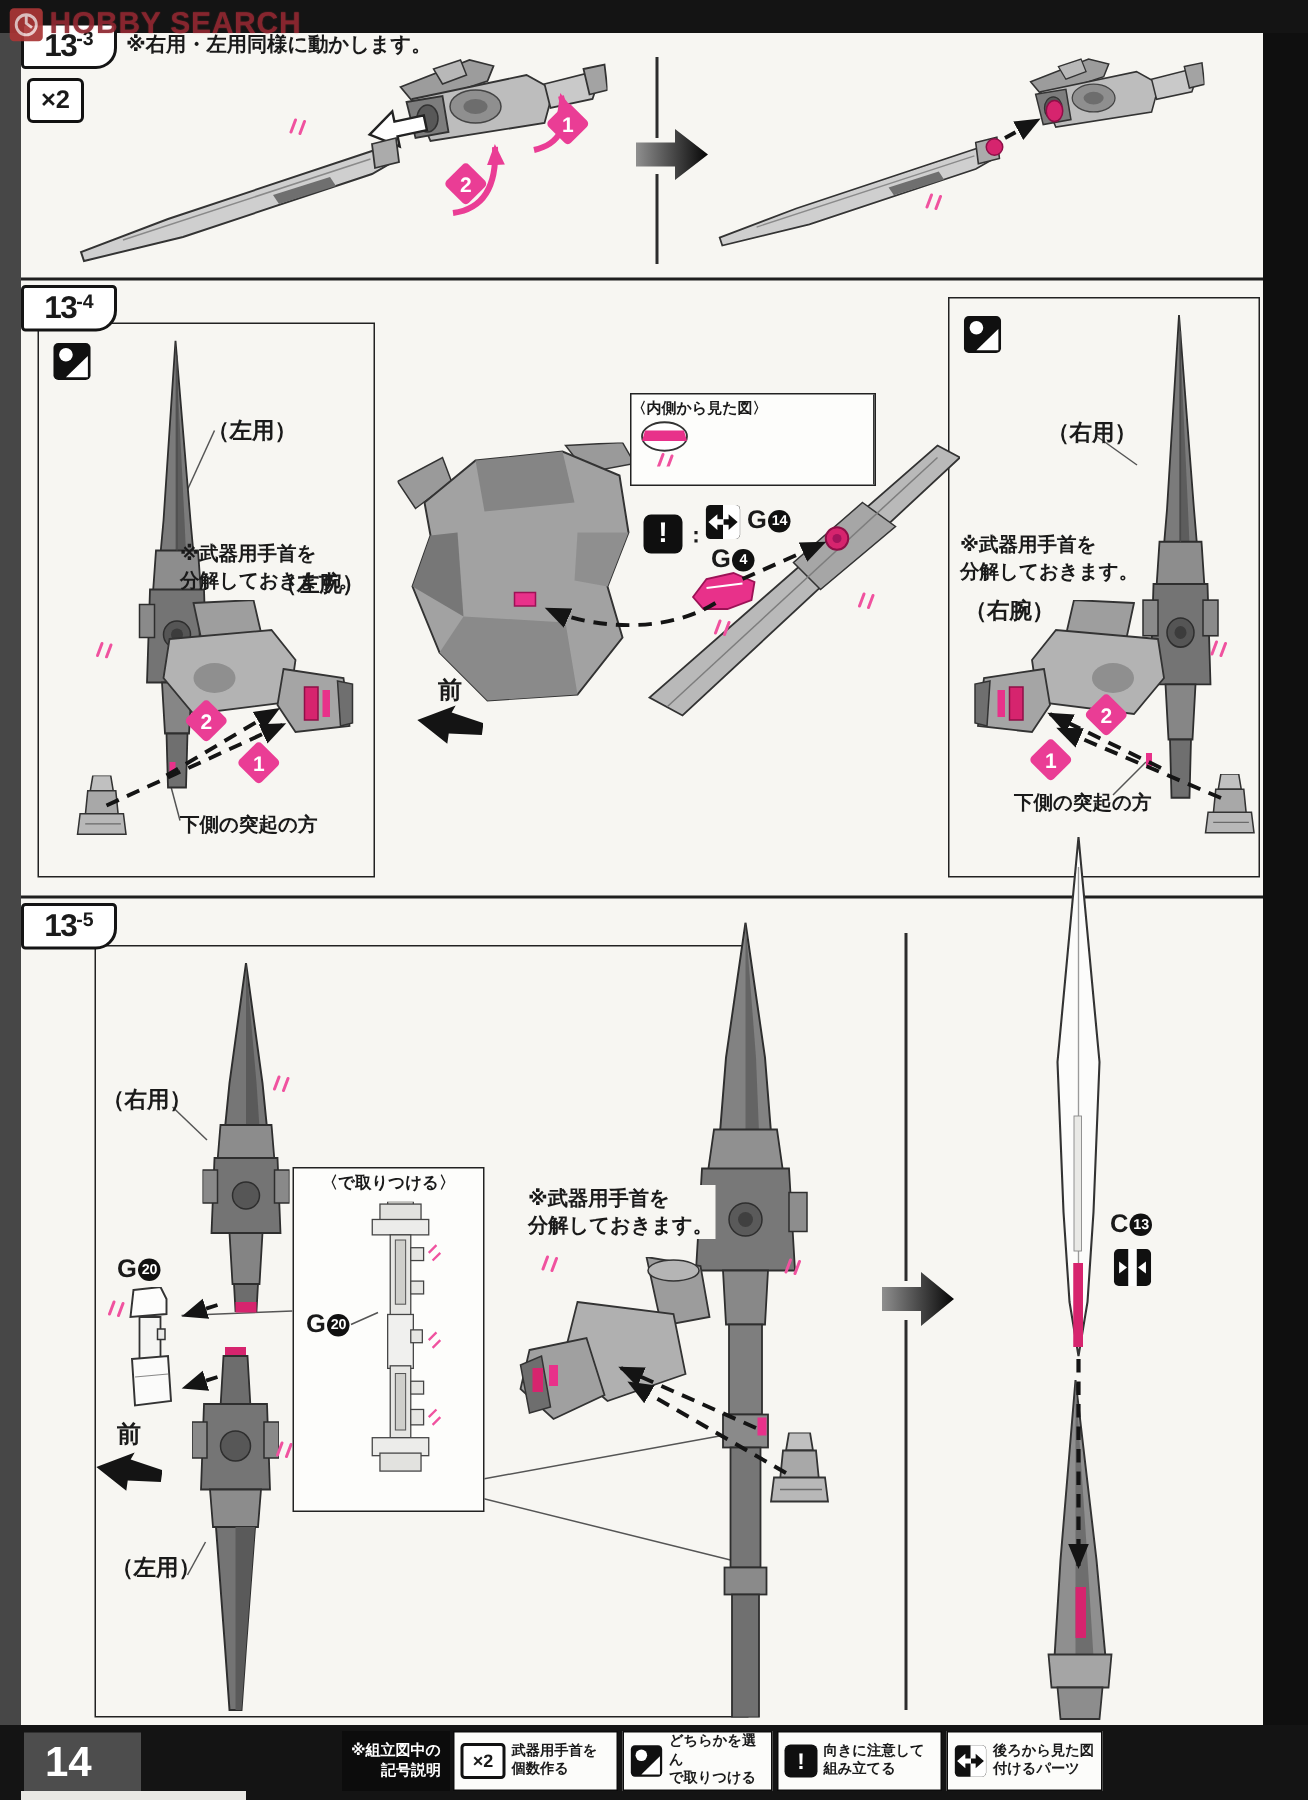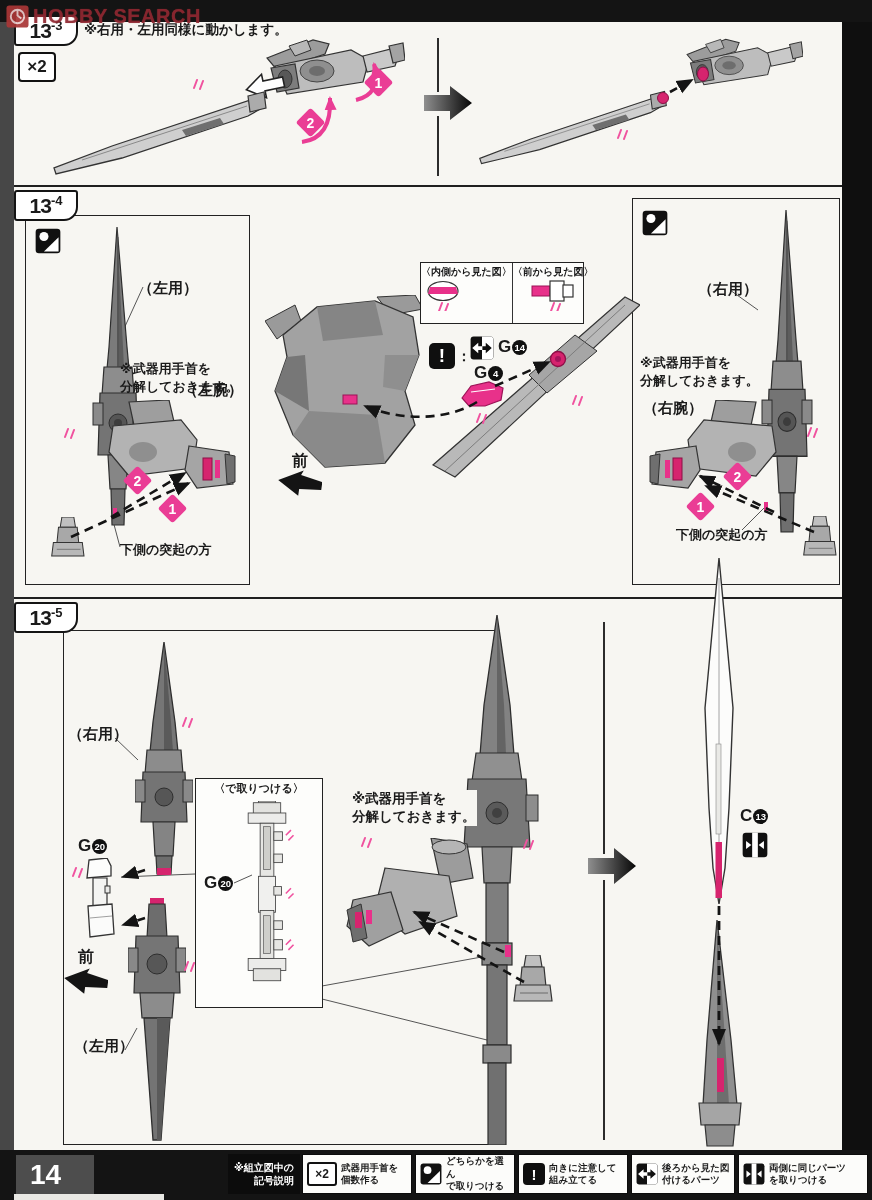--- a/index.html
+++ b/index.html
@@ -347,29 +347,20 @@
 
   <div class="insetbox" style="left:420px;top:262px;width:162px;height:60px;display:flex">
     <div style="flex:1;border-right:1.2px solid #333;display:flex;flex-direction:column;align-items:flex-start">
       <div class="inset-title">〈内側から見た図〉</div>
       <svg width="44" height="32" viewBox="0 0 44 32">
         <ellipse cx="22" cy="12" rx="15" ry="9.5" fill="#fff" stroke="#333" stroke-width="1.2"></ellipse>
         <polygon points="9,8 35,8 37,15 7,15" fill="#e8318a"></polygon>
         <use href="#sym-tick" x="0" y="0" width="13" height="12" transform="translate(16,22)"></use>
       </svg>
     </div>
-    <div style="flex:1;display:flex;flex-direction:column;align-items:center">
-      <div class="inset-title">〈前から見た図〉</div>
-      <svg width="48" height="32" viewBox="0 0 48 32">
-        <rect x="3" y="7" width="18" height="10" fill="#e8318a" stroke="#9c1256"></rect>
-        <rect x="21" y="2" width="14" height="20" fill="#fff" stroke="#333" stroke-width="1.2"></rect>
-        <rect x="34" y="6" width="10" height="12" fill="#fff" stroke="#333" stroke-width="1.2"></rect>
-        <use href="#sym-tick" x="0" y="0" width="13" height="12" transform="translate(20,22)"></use>
-      </svg>
-    </div>
   </div>
 
   <div class="cicon" style="left:429px;top:343px;width:26px;height:26px;font-size:19px">
       <span>!</span>
     </div>
   <div class="jtext" style="left:457px;top:347px;font-size:14px">：</div>
   <svg class="overlay" style="left:470px;top:336px" width="24" height="24" viewBox="0 0 32 32">
       <use href="#sym-opposite"></use>
     </svg>
   <span class="plabel" style="left:498px;top:337px">
@@ -524,27 +515,20 @@
       <span class="legend-text">向きに注意して
 組み立てる</span>
     </div>
     <div class="legend-box" style="left:631px;width:104px">
       <svg width="22" height="22" viewBox="0 0 32 32" style="flex:none">
           <use href="#sym-opposite"></use>
         </svg>
       <span class="legend-text">後ろから見た図
 付けるパーツ</span>
     </div>
-    <div class="legend-box" style="left:738px;width:130px">
-      <svg width="22" height="22" viewBox="0 0 32 32" style="flex:none">
-          <use href="#sym-bothsides"></use>
-        </svg>
-      <span class="legend-text">両側に同じパーツ
-を取りつける</span>
-    </div>
   </div>
 
   <div id="watermark">
     <svg width="23" height="23" viewBox="0 0 24 24">
       <rect x="0.5" y="0.5" width="23" height="23" rx="3" fill="#a93636"></rect>
       <circle cx="12" cy="12" r="7" fill="none" stroke="#e9c9c9" stroke-width="2"></circle>
       <path d="M12,5 v6 l4,3" stroke="#e9c9c9" stroke-width="2" fill="none"></path>
     </svg>
     <span class="wm-text">HOBBY SEARCH</span>
   </div>

